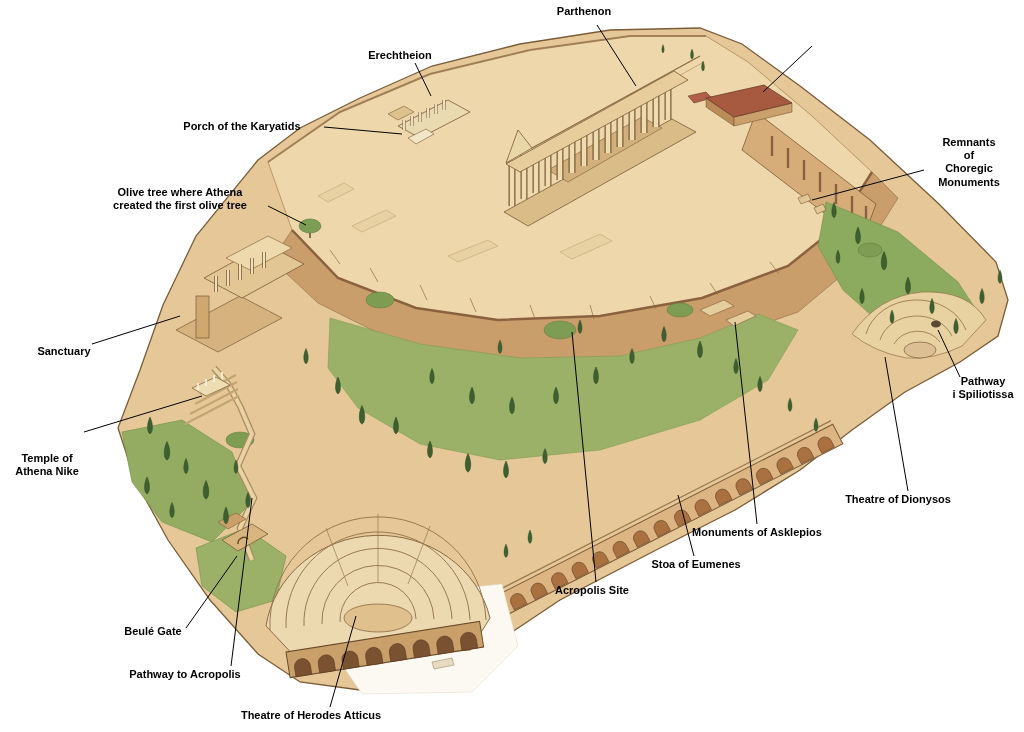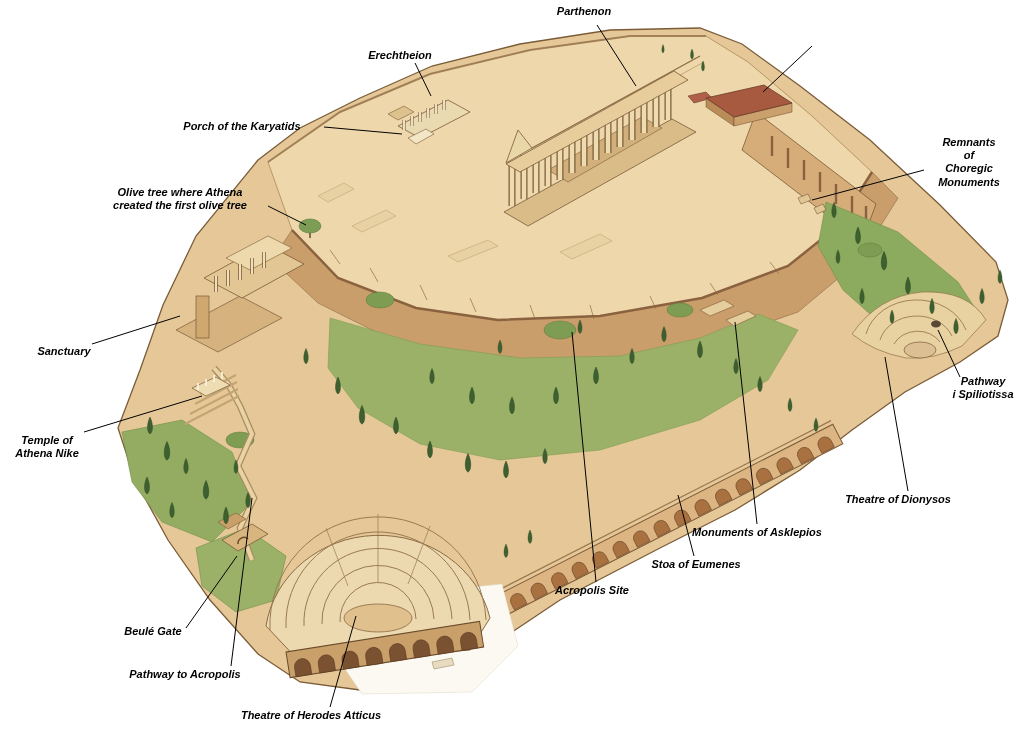--- a/index.html
+++ b/index.html
@@ -3,31 +3,31 @@
 <meta charset="utf-8">
 <style>
   html,body{margin:0;padding:0;background:#ffffff;}
   .stage{
     position:relative;width:1024px;height:732px;background:#ffffff;
     font-family:"Liberation Sans",sans-serif;overflow:hidden;
   }
   .stage svg{position:absolute;left:0;top:0;}
   .label{
     position:absolute;font-size:11px;font-weight:bold;color:#000;
-    text-align:center;white-space:pre-line;line-height:1.2;font-style:italic;
+    text-align:center;white-space:pre-line;line-height:1.2;
   }
   .lbl-0{left:540px;top:5px;width:88px}
   .lbl-1{left:772px;top:18px;width:128px}
   .lbl-2{left:348px;top:49px;width:104px}
   .lbl-3{left:162px;top:120px;width:160px}
   .lbl-4{left:920px;top:136px;width:98px}
   .lbl-5{left:85px;top:186px;width:190px}
   .lbl-6{left:28px;top:345px;width:72px}
   .lbl-7{left:944px;top:375px;width:78px}
-  .lbl-8{left:6px;top:434px;width:82px}
+  .lbl-8{left:6px;top:452px;width:82px}
   .lbl-9{left:836px;top:493px;width:124px}
   .lbl-10{left:682px;top:526px;width:150px}
   .lbl-11{left:642px;top:558px;width:108px}
   .lbl-12{left:544px;top:584px;width:96px}
   .lbl-13{left:116px;top:625px;width:74px}
   .lbl-14{left:118px;top:668px;width:134px}
   .lbl-15{left:226px;top:709px;width:170px}
 </style>
 </head>
 <body>

